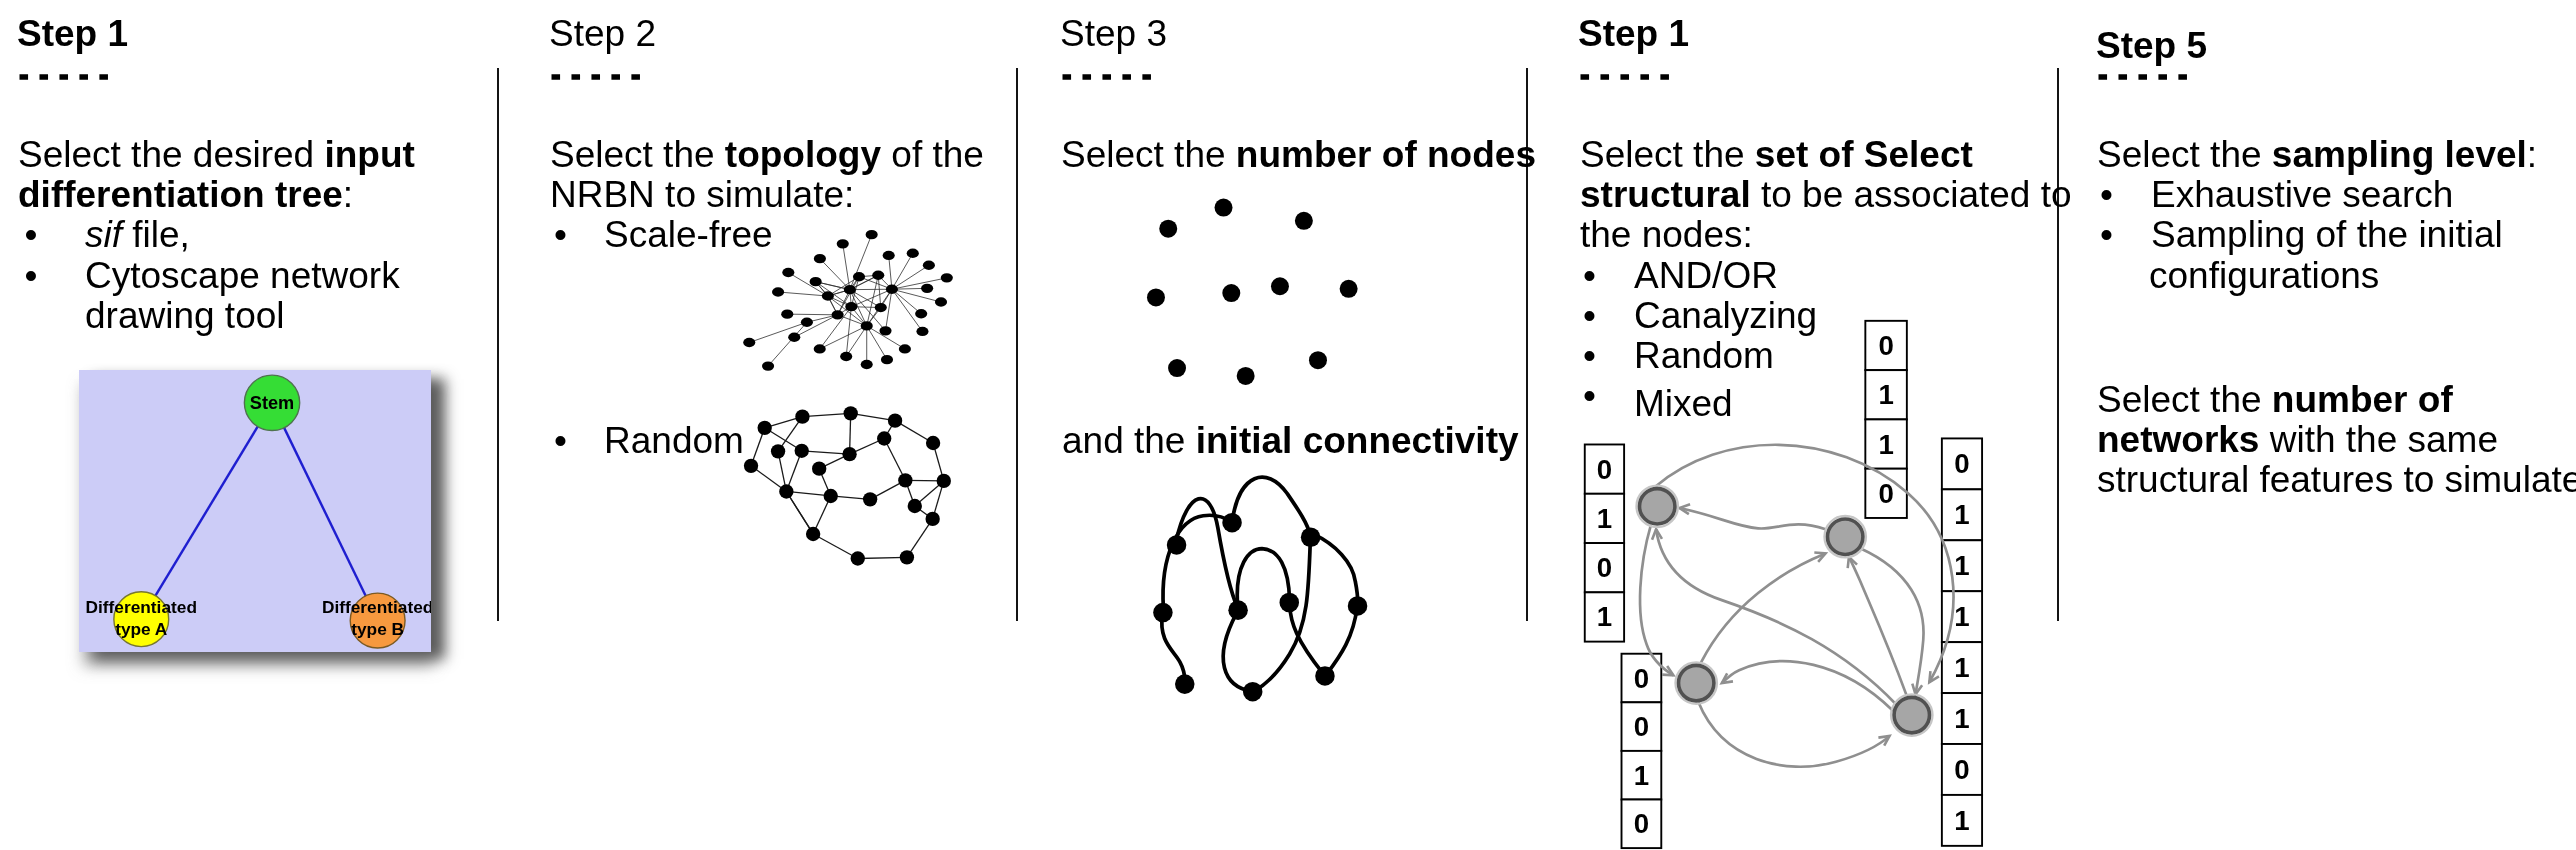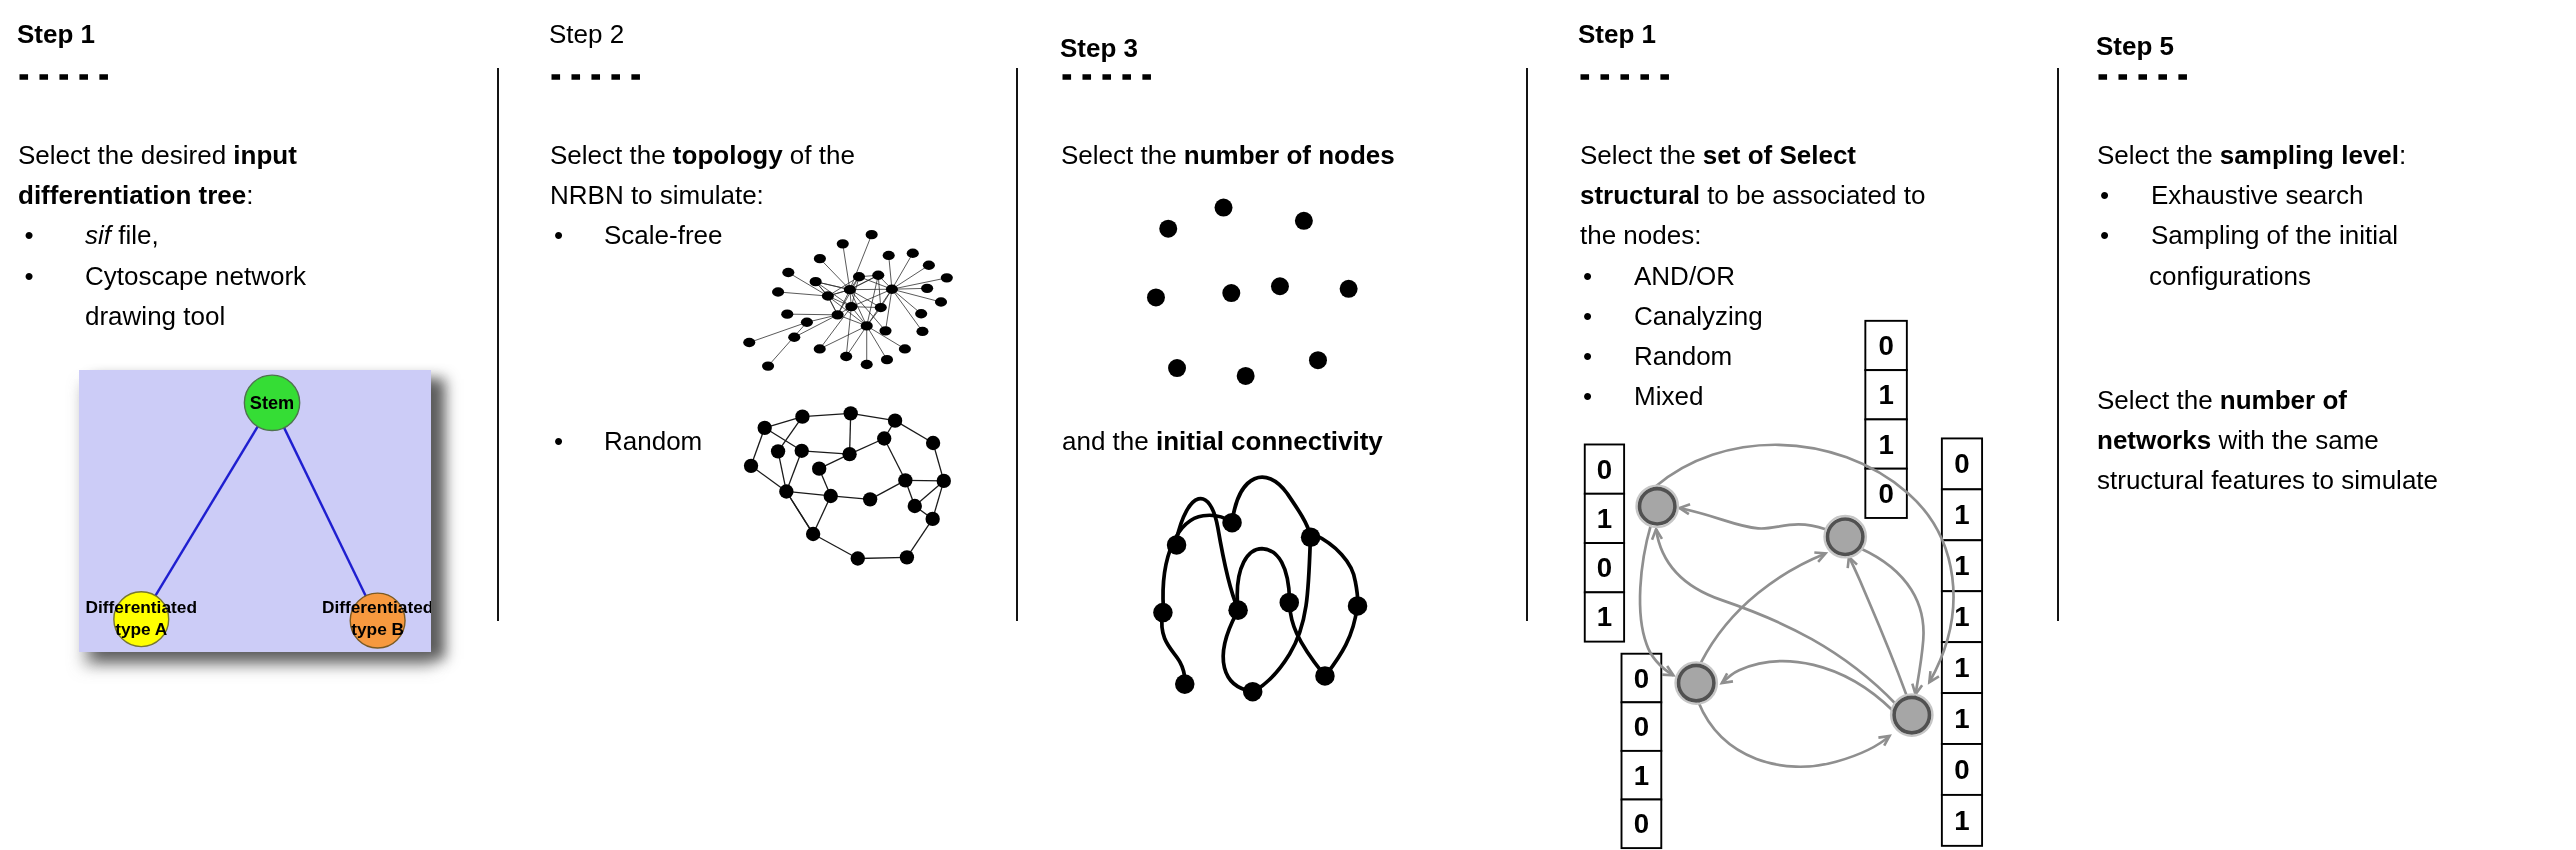--- a/index.html
+++ b/index.html
@@ -1,33 +1,33 @@
 <!DOCTYPE html>
 <html style="font-size:14px"><head><meta charset="utf-8"><title>s</title><style>
 *{margin:0;padding:0;box-sizing:border-box}
 html,body{width:2576px;height:851px;background:#fff;overflow:hidden}
 body{font-family:"Liberation Sans",sans-serif;position:relative;color:#000}
-.tb{position:absolute;font-size:26px;line-height:40px;white-space:nowrap}
+.tb{position:absolute;font-size:37px;line-height:40px;white-space:nowrap}
 .vd{position:absolute;width:2.2px;background:#141414;top:68px;height:553px}
 svg{position:absolute;display:block}
 .shadowbox{position:absolute;background:#ccccf7;box-shadow:14px 7.8px 13px rgba(85,85,85,.95),3.5px 14.7px 14.7px rgba(110,110,110,.55)}
 </style></head><body>
 <div class="vd" style="left:497px"></div>
 <div class="vd" style="left:1016px"></div>
 <div class="vd" style="left:1526px"></div>
 <div class="vd" style="left:2057px"></div>
 <div class="tb" style="left:17px;top:14px;font-weight:bold">Step 1</div>
 <svg style="left:19px;top:71px" width="91" height="12" viewBox="0 0 105 14">
     <line x1="0" y1="7" x2="105" y2="7" stroke="#000" stroke-width="6.6" stroke-dasharray="10 13.3"></line>
   </svg>
 <div class="tb" style="left:549px;top:14px;font-weight:normal">Step 2</div>
 <svg style="left:551px;top:71px" width="91" height="12" viewBox="0 0 105 14">
     <line x1="0" y1="7" x2="105" y2="7" stroke="#000" stroke-width="6.6" stroke-dasharray="10 13.3"></line>
   </svg>
-<div class="tb" style="left:1060px;top:28px;font-weight:bold">Step 3</div>
+<div class="tb" style="left:1060px;top:14px;font-weight:normal">Step 3</div>
 <svg style="left:1062px;top:71px" width="91" height="12" viewBox="0 0 105 14">
     <line x1="0" y1="7" x2="105" y2="7" stroke="#000" stroke-width="6.6" stroke-dasharray="10 13.3"></line>
   </svg>
 <div class="tb" style="left:1578px;top:14px;font-weight:bold">Step 1</div>
 <svg style="left:1580px;top:71px" width="91" height="12" viewBox="0 0 105 14">
     <line x1="0" y1="7" x2="105" y2="7" stroke="#000" stroke-width="6.6" stroke-dasharray="10 13.3"></line>
   </svg>
 <div class="tb" style="left:2096px;top:26px;font-weight:bold">Step 5</div>
 <svg style="left:2098px;top:71px" width="91" height="12" viewBox="0 0 105 14">
     <line x1="0" y1="7" x2="105" y2="7" stroke="#000" stroke-width="6.6" stroke-dasharray="10 13.3"></line>
@@ -46,21 +46,21 @@
 <div class="tb" style="left:1061px;top:135px">Select the <b>number of nodes</b></div>
 <div class="tb" style="left:1062px;top:421px">and the <b>initial connectivity</b></div>
 <div class="tb" style="left:1580px;top:135px">Select the <b>set of Select</b><br><b>structural</b> to be associated to<br>the nodes:</div>
 <div class="tb" style="left:1583px;top:256px">•</div>
 <div class="tb" style="left:1634px;top:256px">AND/OR</div>
 <div class="tb" style="left:1583px;top:296px">•</div>
 <div class="tb" style="left:1634px;top:296px">Canalyzing</div>
 <div class="tb" style="left:1583px;top:336px">•</div>
 <div class="tb" style="left:1634px;top:336px">Random</div>
 <div class="tb" style="left:1583px;top:376px">•</div>
-<div class="tb" style="left:1634px;top:376px">Mixed</div>
+<div class="tb" style="left:1634px;top:384px">Mixed</div>
 <div class="tb" style="left:2097px;top:135px">Select the <b>sampling level</b>:</div>
 <div class="tb" style="left:2100px;top:175px">•</div>
 <div class="tb" style="left:2151px;top:175px">Exhaustive search</div>
 <div class="tb" style="left:2100px;top:215px">•</div>
 <div class="tb" style="left:2151px;top:215px">Sampling of the initial</div>
 <div class="tb" style="left:2149px;top:256px">configurations</div>
 <div class="tb" style="left:2097px;top:380px">Select the <b>number of</b><br><b>networks</b> with the same<br>structural features to simulate</div>
 <div class="shadowbox" style="left:79px;top:370px;width:352px;height:282px"></div>
 <svg style="left:79px;top:370px" width="352" height="282" viewBox="0 0 407 325.5">
     <line x1="223.2" y1="37.7" x2="72.0" y2="287.8" stroke="#1f1fd0" stroke-width="2.8"></line>

